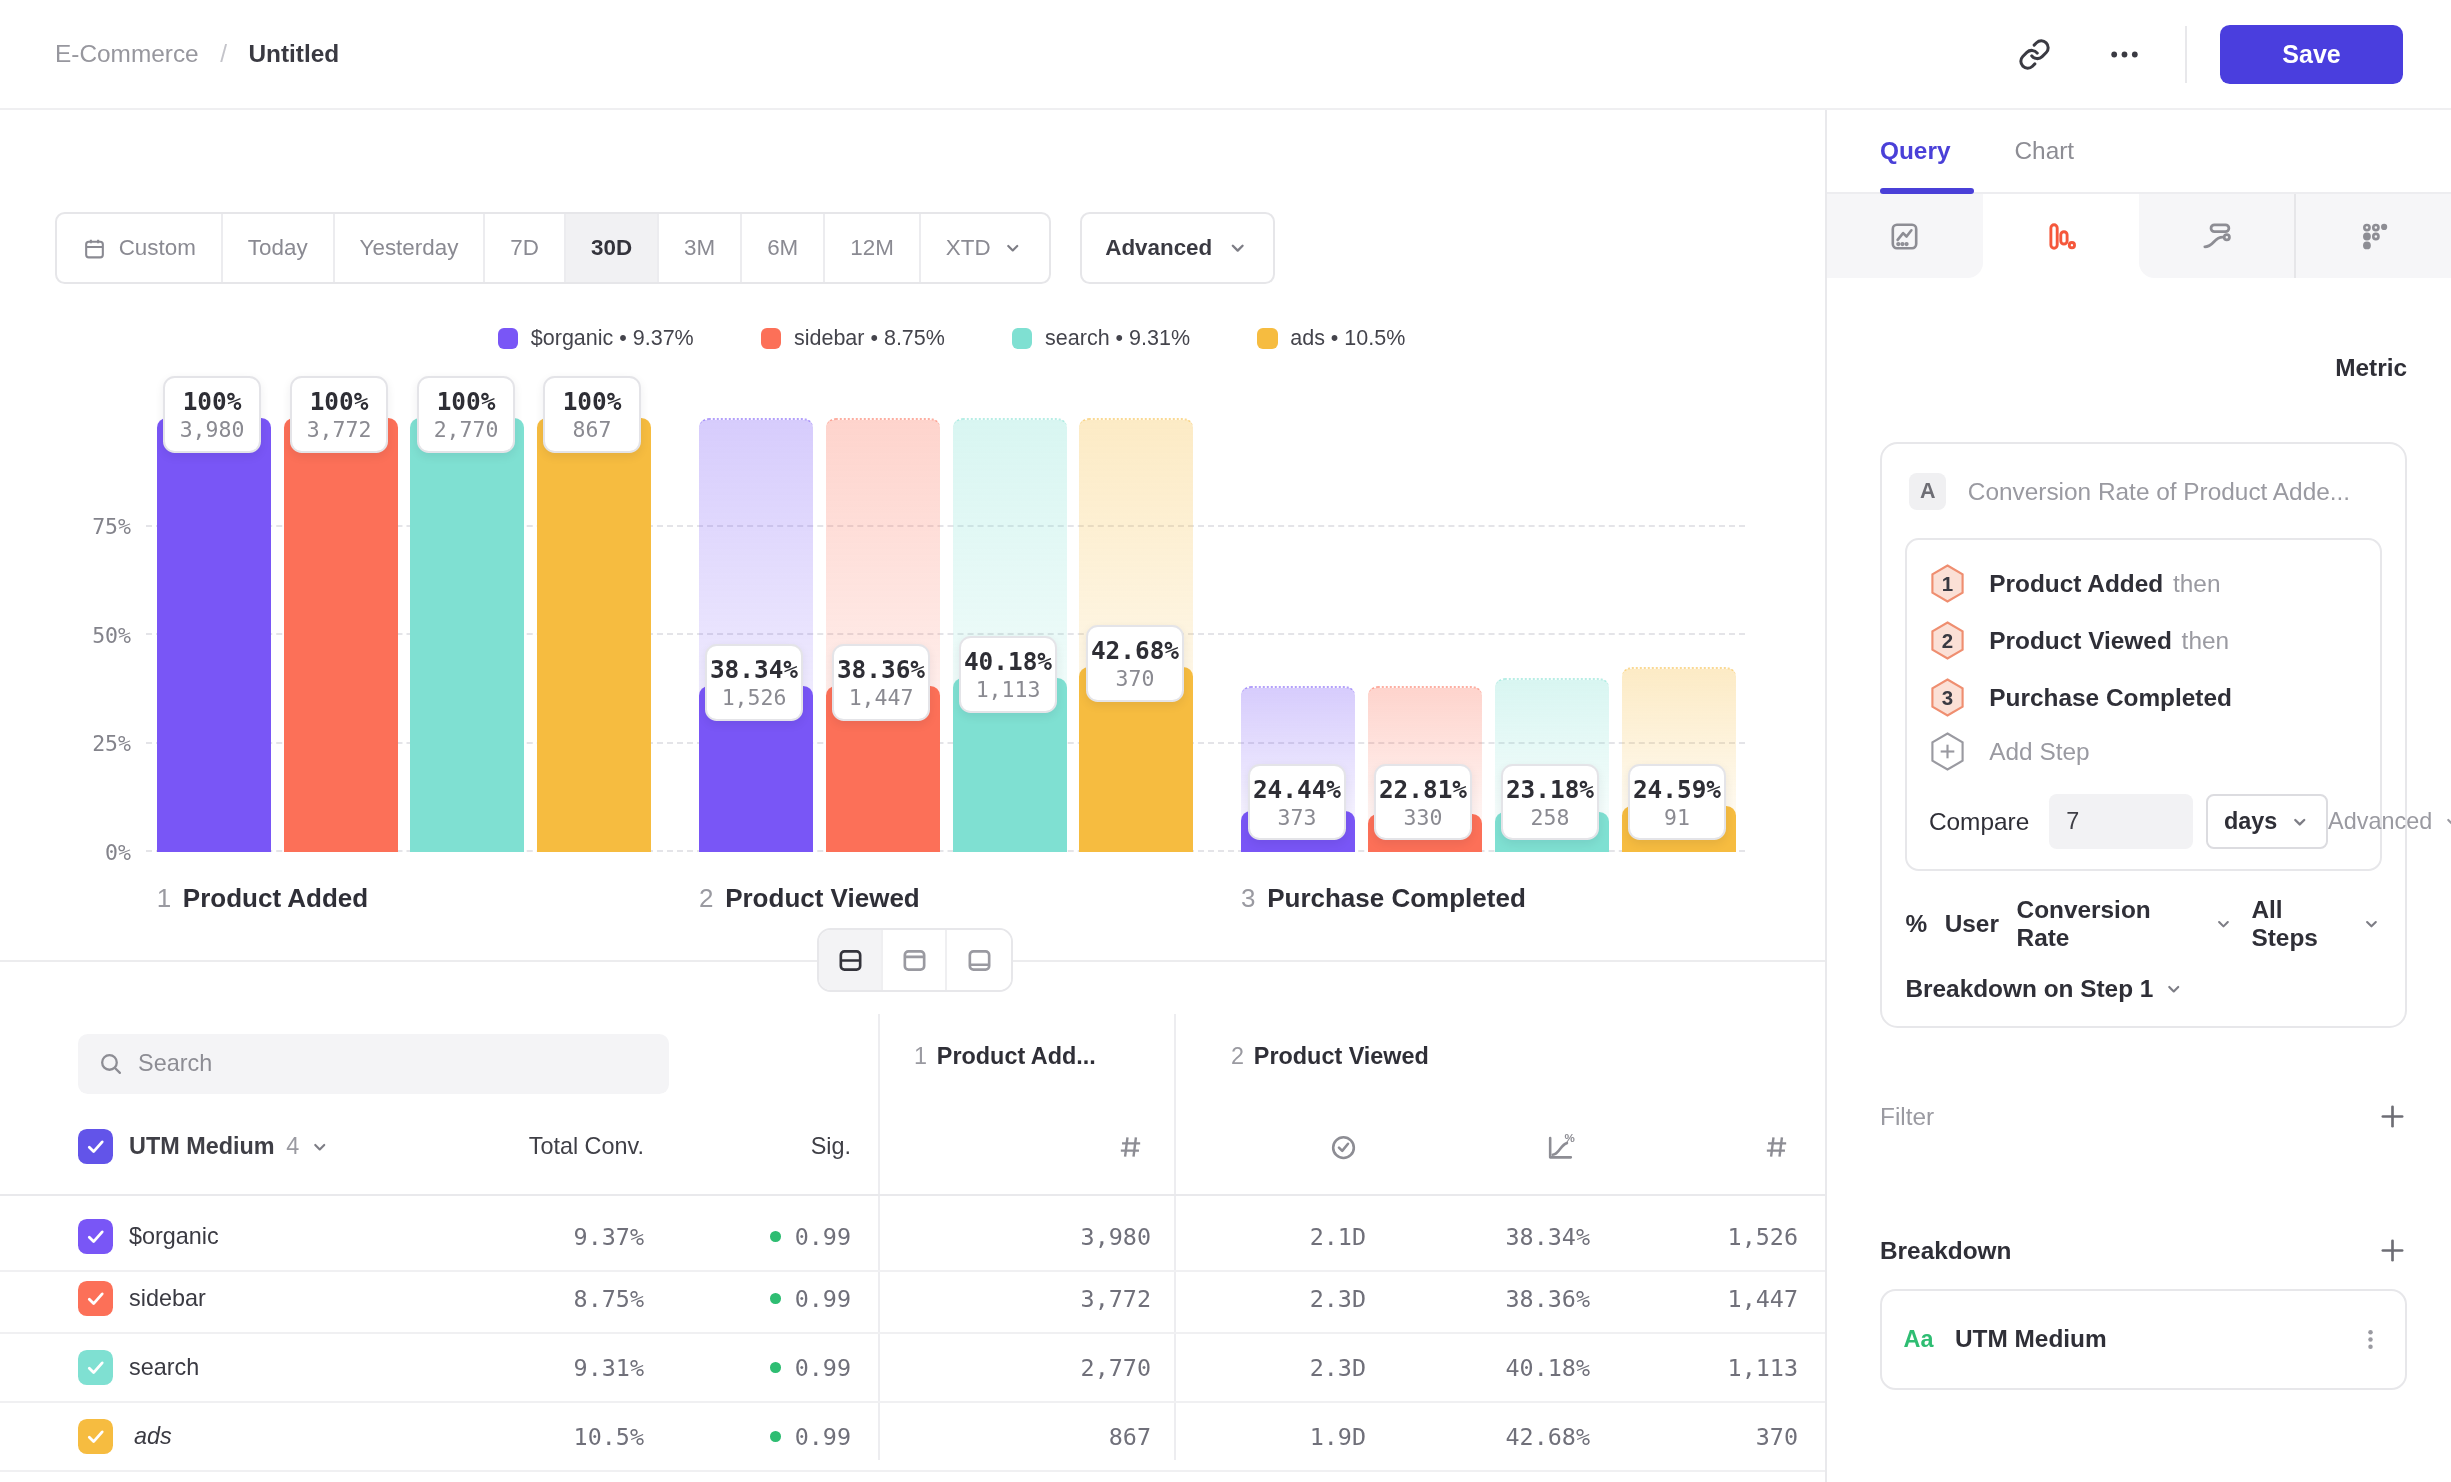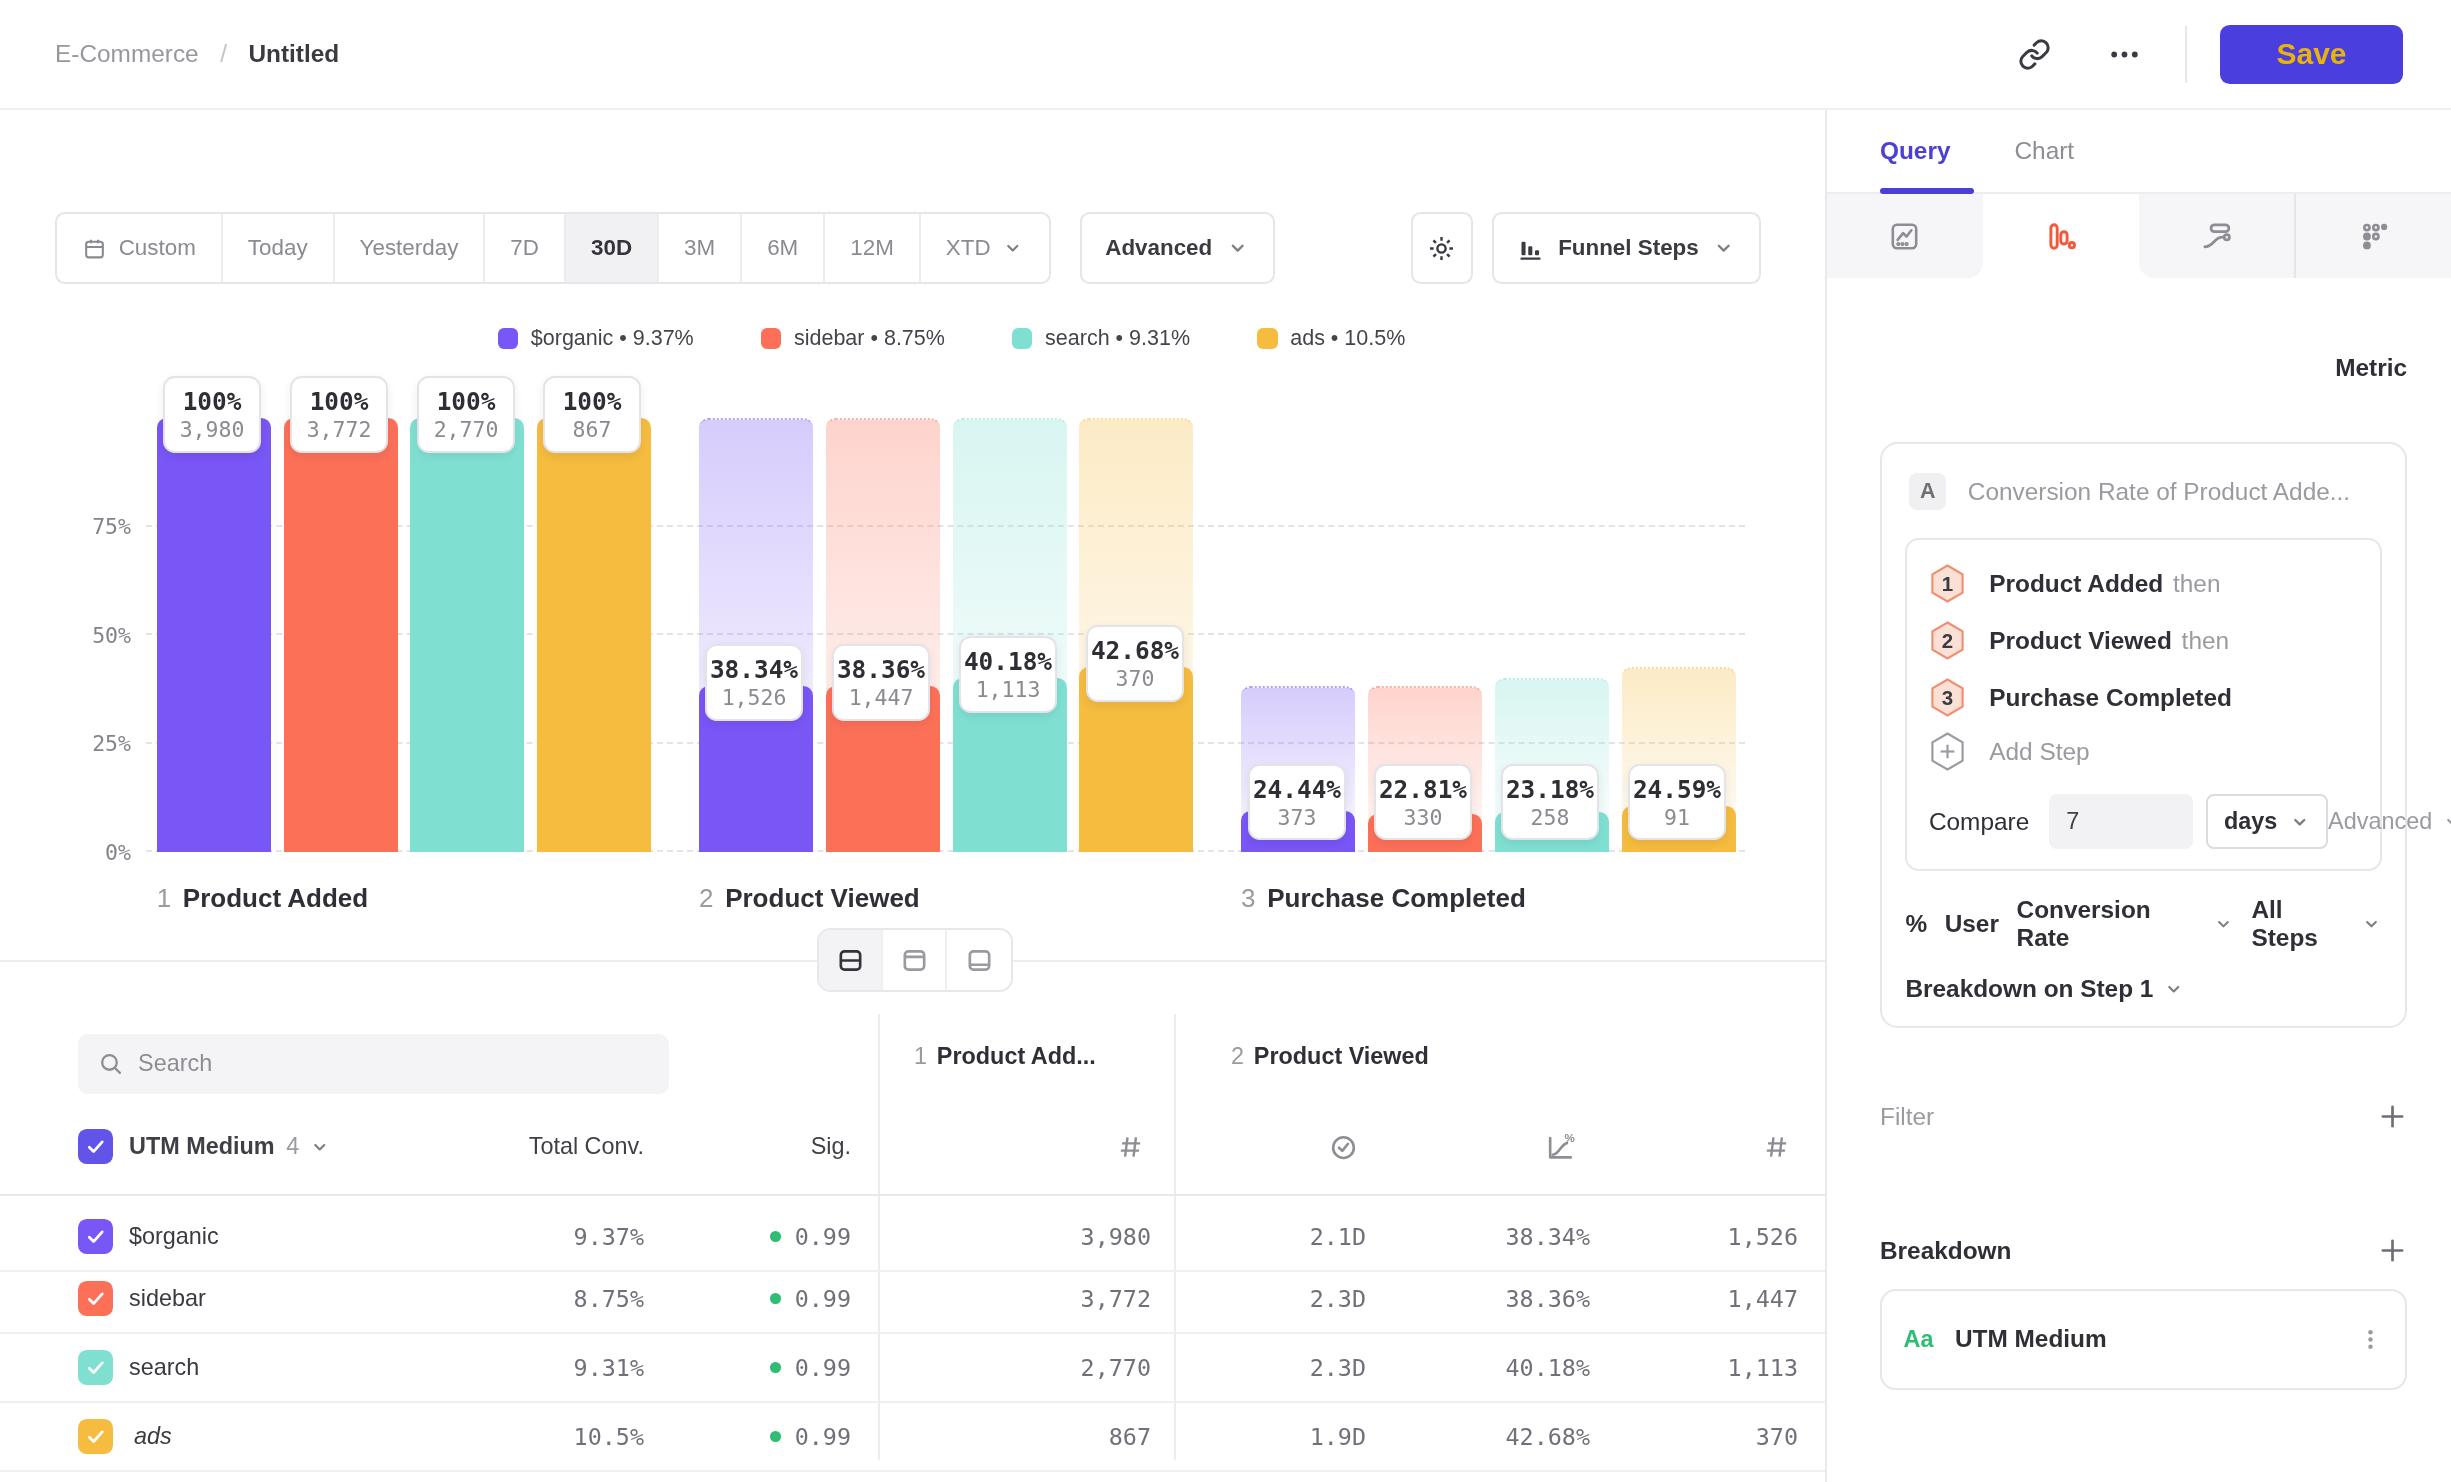--- a/index.html
+++ b/index.html
@@ -10,21 +10,21 @@
   
   #topbar { position:absolute; left:0; top:0; width:2452px; height:110px;
     border-bottom:2px solid #efeff1; display:flex; align-items:center; padding:0 49px 0 55px; }
   .crumb-app { color:#97979e; font-size:24.4px; }
   .crumb-sep { color:#c4c4ca; font-size:24.4px; margin:0 21.5px; }
   .crumb-page { color:#3a3a42; font-size:24.4px; font-weight:700; }
   #topbar-right { margin-left:auto; display:flex; align-items:center; }
   .iconbtn { width:55px; height:55px; display:flex; align-items:center; justify-content:center;
     border-radius:9.8px; color:#3a3a42; cursor:pointer; }
   .tb-divider { width:2px; height:57px; background:#e8e8eb; margin:0 33px; }
-  #save-btn { width:183px; height:59px; background:#4a3ede; color:#eab308; font-size:30px; font-weight:600;
+  #save-btn { width:183px; height:59px; background:#4a3ede; color:#ffffff; font-size:25px; font-weight:600;
     border:none; border-radius:9.8px; cursor:pointer; }
 
   
   #left-panel { position:absolute; left:0; top:110px; width:1825px; height:1372px; background:#fff; }
   #right-panel { position:absolute; left:1825px; top:110px; width:627px; height:1372px;
     border-left:2px solid #e9e9ec; background:#fff; }
 
   
   #chart-toolbar { position:absolute; left:55px; top:102px; width:1716px; height:72px;
     display:flex; align-items:stretch; }
@@ -214,40 +214,20 @@
             <polyline points="7,10 12,15 17,10"></polyline>
           </svg>
         </div>
       </div>
     <button class="btn-outline" id="compare-btn">
       <span>Advanced</span>
       <svg class="chev" width="23.4" height="23.4" viewBox="0 0 24 24" fill="none" stroke="currentColor" stroke-width="2.4" stroke-linecap="round" stroke-linejoin="round">
           <polyline points="7,10 12,15 17,10"></polyline>
         </svg>
     </button>
-    <div id="toolbar-right">
-      <button class="btn-outline" style="width:62px; justify-content:center; padding:0">
-        <svg width="29" height="29" viewBox="0 0 24 24" fill="none" stroke="currentColor" stroke-width="2">
-            <circle cx="12" cy="12" r="3.4"></circle>
-            <path d="M12 2.5v3M12 18.5v3M2.5 12h3M18.5 12h3M5.3 5.3l2.1 2.1M16.6 16.6l2.1 2.1M18.7 5.3l-2.1 2.1M7.4 16.6l-2.1 2.1"></path>
-          </svg>
-      </button>
-      <button class="btn-outline">
-        <svg width="27" height="27" viewBox="0 0 24 24" fill="currentColor" stroke="none">
-            <rect x="4" y="6" width="3.6" height="12" rx="1"></rect>
-            <rect x="10" y="10" width="3.6" height="8" rx="1"></rect>
-            <rect x="16" y="13.5" width="3.6" height="4.5" rx="1"></rect>
-            <rect x="3" y="20" width="18" height="2" rx="1"></rect>
-          </svg>
-        <span>Funnel Steps</span>
-        <svg class="chev" width="23.4" height="23.4" viewBox="0 0 24 24" fill="none" stroke="currentColor" stroke-width="2.4" stroke-linecap="round" stroke-linejoin="round">
-            <polyline points="7,10 12,15 17,10"></polyline>
-          </svg>
-      </button>
-    </div>
   </div>
 
   <div id="legend">
       <div class="legend-item">
         <span class="legend-swatch" style="background: rgb(121, 86, 246);"></span>
         <span>$organic • 9.37%</span>
       </div>
       <div class="legend-item">
         <span class="legend-swatch" style="background: rgb(252, 112, 88);"></span>
         <span>sidebar • 8.75%</span>

